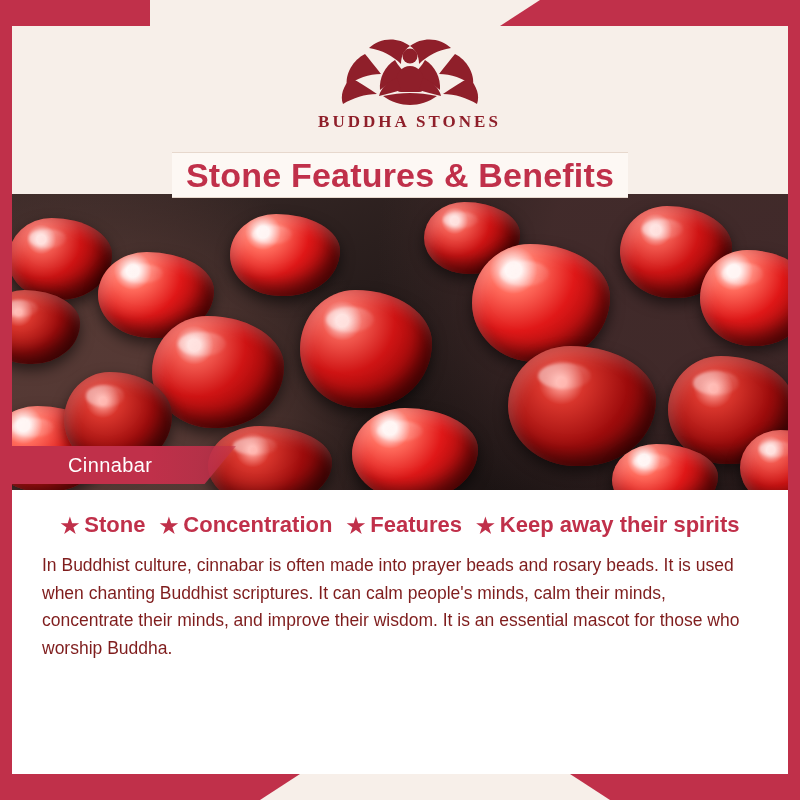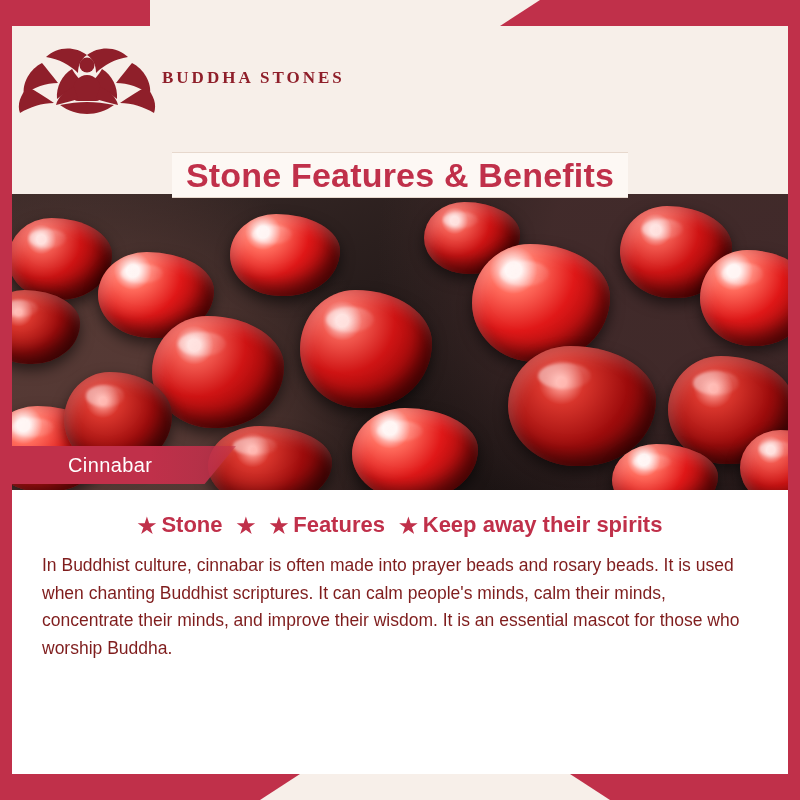--- a/index.html
+++ b/index.html
@@ -68,25 +68,26 @@
   
   .header {
     position: absolute;
     top: 26px; left: 12px; right: 12px;
     height: 168px;
     background: #f7efe9;
     z-index: 2;
   }
   .logo-wrap {
     position: absolute;
-    top: 9px;
+    top: 0;
     left: 0; right: 0;
     display: flex;
-    flex-direction: row;
-    align-items: center;
+    flex-direction: column;
+    align-items: center;
+    padding-left: 19px;
   }
   .logo-mark {
     width: 150px;
     height: 84px;
   }
   .brand-name {
     margin-top: 2px;
     font-size: 17px;
     letter-spacing: 3px;
     color: #8f1f2a;
@@ -299,20 +300,21 @@
   </div>
 
   <div class="content">
     <div class="features">
       <div class="feature">
         <span class="star">★</span>
         <span>Stone</span>
       </div>
       <div class="feature">
         <span class="star">★</span>
+        <span>Concentration</span>
       </div>
       <div class="feature">
         <span class="star">★</span>
         <span>Features</span>
       </div>
       <div class="feature">
         <span class="star">★</span>
         <span>Keep away their spirits</span>
       </div>
     </div>

